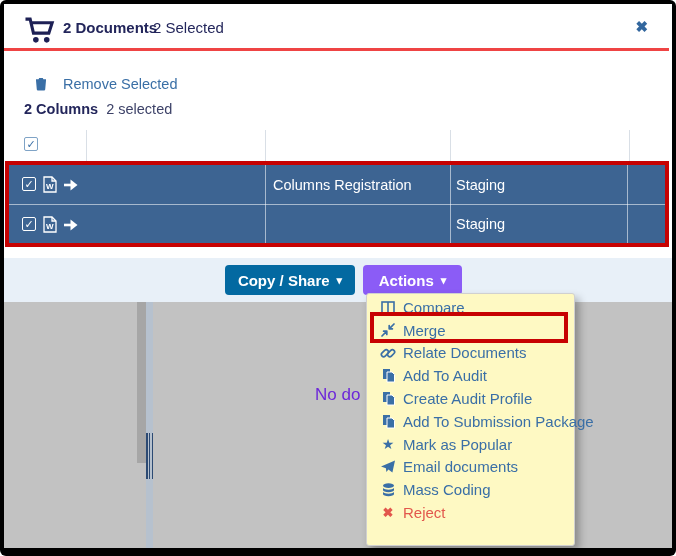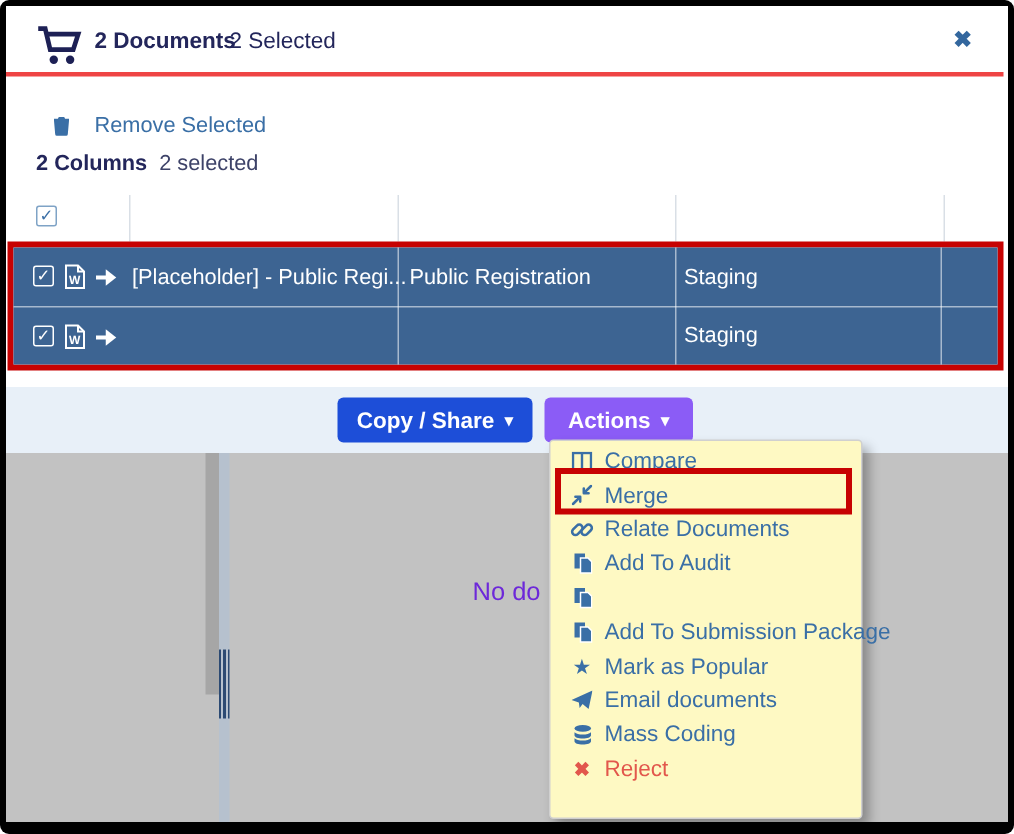--- a/index.html
+++ b/index.html
@@ -62,21 +62,21 @@
   .word-icon { position:absolute; left:34px; top:11px; width:14px; height:17px; }
   .arrow-icon { position:absolute; left:54px; top:14px; width:15px; height:12px; }
 
   
   .action-bar { position:absolute; left:0; top:254px; width:668px; height:44px; background:#e8f0f8; }
   .btn {
     position:absolute; top:7px; height:30px; border:none; border-radius:4px;
     color:#fff; font-size:15px; font-weight:bold; font-family:"Liberation Sans",sans-serif;
     cursor:pointer; display:flex; align-items:center; justify-content:center; gap:7px;
   }
-  .btn-copyshare { left:221px; width:130px; background:#1d4ed8; }
+  .btn-copyshare { left:221px; width:130px; background:#0369a1; }
   .btn-actions  { left:359px; width:99px;  background:#8b5cf6; }
   .caret { font-size:11px; }
 
   
   .empty-msg { position:absolute; left:311px; top:381px; font-size:17px; color:#6d28d9; }
   .bg-scrollbar { position:absolute; left:133px; top:298px; width:9px; height:161px; background:#a6a6a6; cursor:pointer; }
   .bg-splitter { position:absolute; left:142px; top:298px; width:7px; height:246px; background:#b6c1ce; }
   .splitter-grip {
     position:absolute; left:142px; top:429px; width:7px; height:46px; cursor:col-resize;
     background:repeating-linear-gradient(to right, #2c4a73 0 1.6px, #b6c1ce 1.6px 2.9px);
@@ -170,22 +170,21 @@
         <div class="rcheckbox">✓</div>
         <svg class="word-icon" viewBox="0 0 14 17">
           <path d="M1 1h8l4 4v11H1z" fill="none" stroke="#fff" stroke-width="1.3"></path>
           <path d="M9 1v4h4" fill="none" stroke="#fff" stroke-width="1.3"></path>
           <text x="3" y="13" font-size="8" font-weight="bold" fill="#fff">W</text>
         </svg>
         <svg class="arrow-icon" viewBox="0 0 15 12">
           <path d="M1 6h7.5" stroke="#fff" stroke-width="2.6"></path>
           <path d="M7.5 0.5l7 5.5-7 5.5z" fill="#fff"></path>
         </svg>
-        <span class="cell" style="left:79px">[Placeholder] - Public Regi...</span>
-        <span class="cell" style="left:264px">Public Registration</span>
+        <span class="cell" style="left:264px">Columns Registration</span>
         <span class="cell" style="left:447px">Staging</span>
       </div>
 
       <div class="row">
         <div class="rcheckbox">✓</div>
         <svg class="word-icon" viewBox="0 0 14 17">
           <path d="M1 1h8l4 4v11H1z" fill="none" stroke="#fff" stroke-width="1.3"></path>
           <path d="M9 1v4h4" fill="none" stroke="#fff" stroke-width="1.3"></path>
           <text x="3" y="13" font-size="8" font-weight="bold" fill="#fff">W</text>
         </svg>
@@ -245,20 +244,21 @@
       <span>Add To Audit</span>
     </div>
 
     <div class="menu-item">
       <span class="micon">
             <svg width="13" height="15" viewBox="0 0 13 15">
         <rect x="1" y="1" width="7" height="10" fill="#3a6fa6"></rect>
         <path d="M5 4h5l2.5 2.5V14H5z" fill="#3a6fa6" stroke="#fff" stroke-width="1"></path>
       </svg>
           </span>
+      <span>Create Audit Profile</span>
     </div>
 
     <div class="menu-item">
       <span class="micon">
             <svg width="13" height="15" viewBox="0 0 13 15">
         <rect x="1" y="1" width="7" height="10" fill="#3a6fa6"></rect>
         <path d="M5 4h5l2.5 2.5V14H5z" fill="#3a6fa6" stroke="#fff" stroke-width="1"></path>
       </svg>
           </span>
       <span>Add To Submission Package</span>

